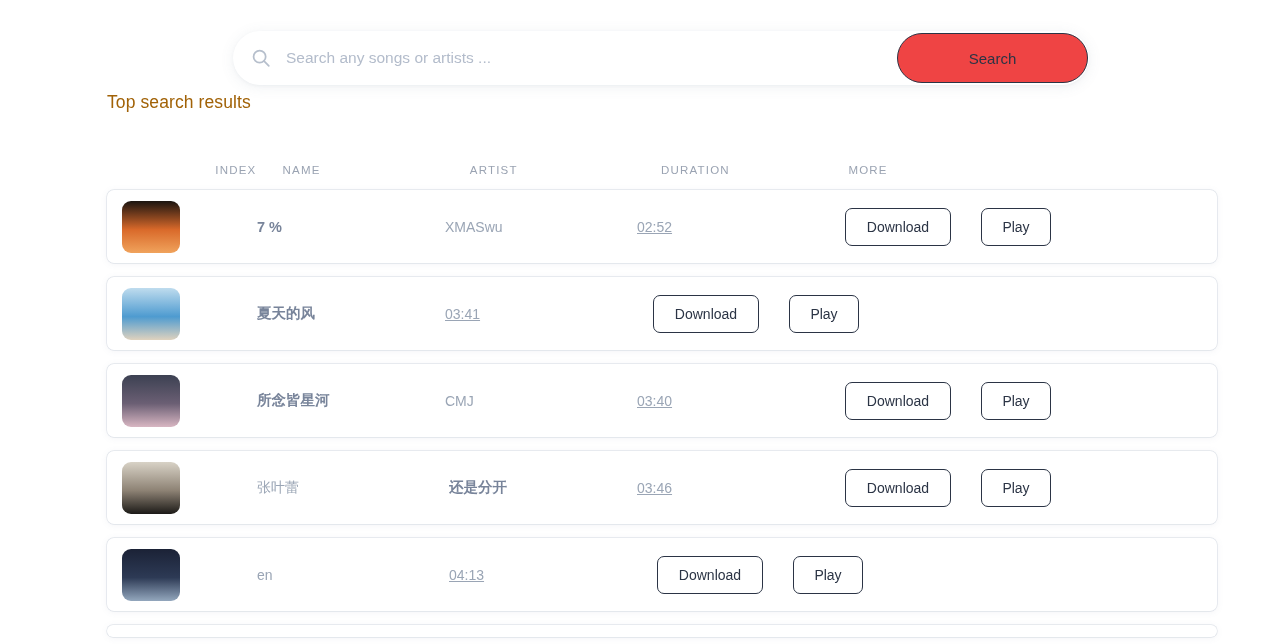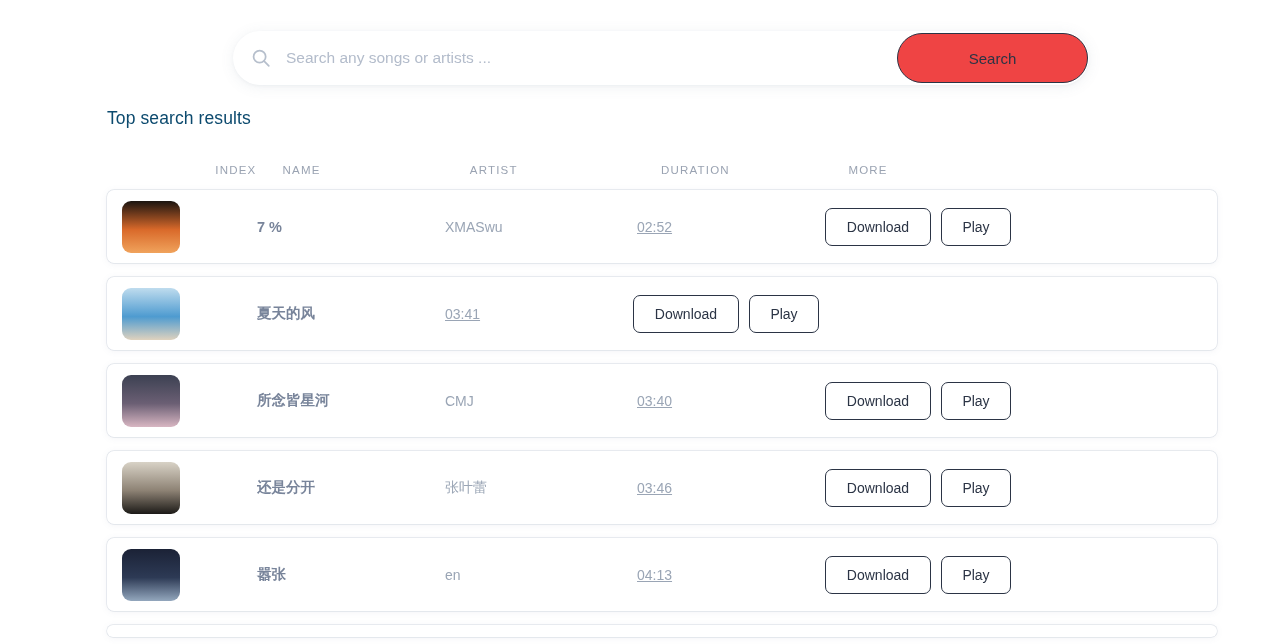--- a/index.html
+++ b/index.html
@@ -80,23 +80,23 @@
     font-family: "Liberation Sans", "DejaVu Sans", sans-serif;
     font-size: 15px;
     color: #2b3445;
     cursor: pointer;
   }
 
   
   .section-title {
     position: absolute;
     left: 107px;
-    top: 108px;
+    top: 92px;
     font-size: 17.5px;
-    color: #0c4a6e;
+    color: #a16207;
     letter-spacing: 0.1px;
   }
 
   
   .table {
     position: absolute;
     left: 107px;
     top: 150px;
     width: 1110px;
   }
@@ -154,20 +154,21 @@
   .btn {
     height: 38px;
     background: #ffffff;
     border: 1.2px solid #2b3445;
     border-radius: 7px;
     font-family: "Liberation Sans", "DejaVu Sans", sans-serif;
     font-size: 14px;
     color: #2b3445;
     cursor: pointer;
     padding: 0 14px;
+    margin-left: 20px;
   }
   .btn-download { width: 106px; }
   .btn-play { width: 70px; }
 
   .row-partial {
     height: 12px;
     overflow: hidden;
   }
 </style>
 </head>
@@ -279,22 +280,22 @@
                   <linearGradient id="g3" x1="0" y1="0" x2="0" y2="1">
                     <stop offset="0%" stop-color="#d8d2c6"></stop>
                     <stop offset="55%" stop-color="#8d8274"></stop>
                     <stop offset="100%" stop-color="#1c1a17"></stop>
                   </linearGradient>
                 </defs>
                 <rect x="0" y="0" width="58" height="52" fill="url(#g3)"></rect>
               </svg>
             </div>
           </div>
+          <div class="cell cell-artist">张叶蕾</div>
           <div class="cell cell-name">还是分开</div>
-          <div class="cell cell-artist">张叶蕾</div>
           <div class="cell cell-dur">03:46</div>
           <div class="cell cell-more">
             <button class="btn btn-download">Download</button>
             <button class="btn btn-play">Play</button>
           </div>
         </div>
         <div class="row">
           <div class="cell cell-index">
             <div class="thumb">
               <svg viewBox="0 0 58 52" preserveAspectRatio="none">
@@ -302,21 +303,20 @@
                   <linearGradient id="g4" x1="0" y1="0" x2="0" y2="1">
                     <stop offset="0%" stop-color="#1b2236"></stop>
                     <stop offset="55%" stop-color="#2d3a55"></stop>
                     <stop offset="100%" stop-color="#93a7bd"></stop>
                   </linearGradient>
                 </defs>
                 <rect x="0" y="0" width="58" height="52" fill="url(#g4)"></rect>
               </svg>
             </div>
           </div>
-          <div class="cell cell-name">嚣张</div>
           <div class="cell cell-artist">en</div>
           <div class="cell cell-dur">04:13</div>
           <div class="cell cell-more">
             <button class="btn btn-download">Download</button>
             <button class="btn btn-play">Play</button>
           </div>
         </div>
         <div class="row row-partial"></div>
       </div>
 

